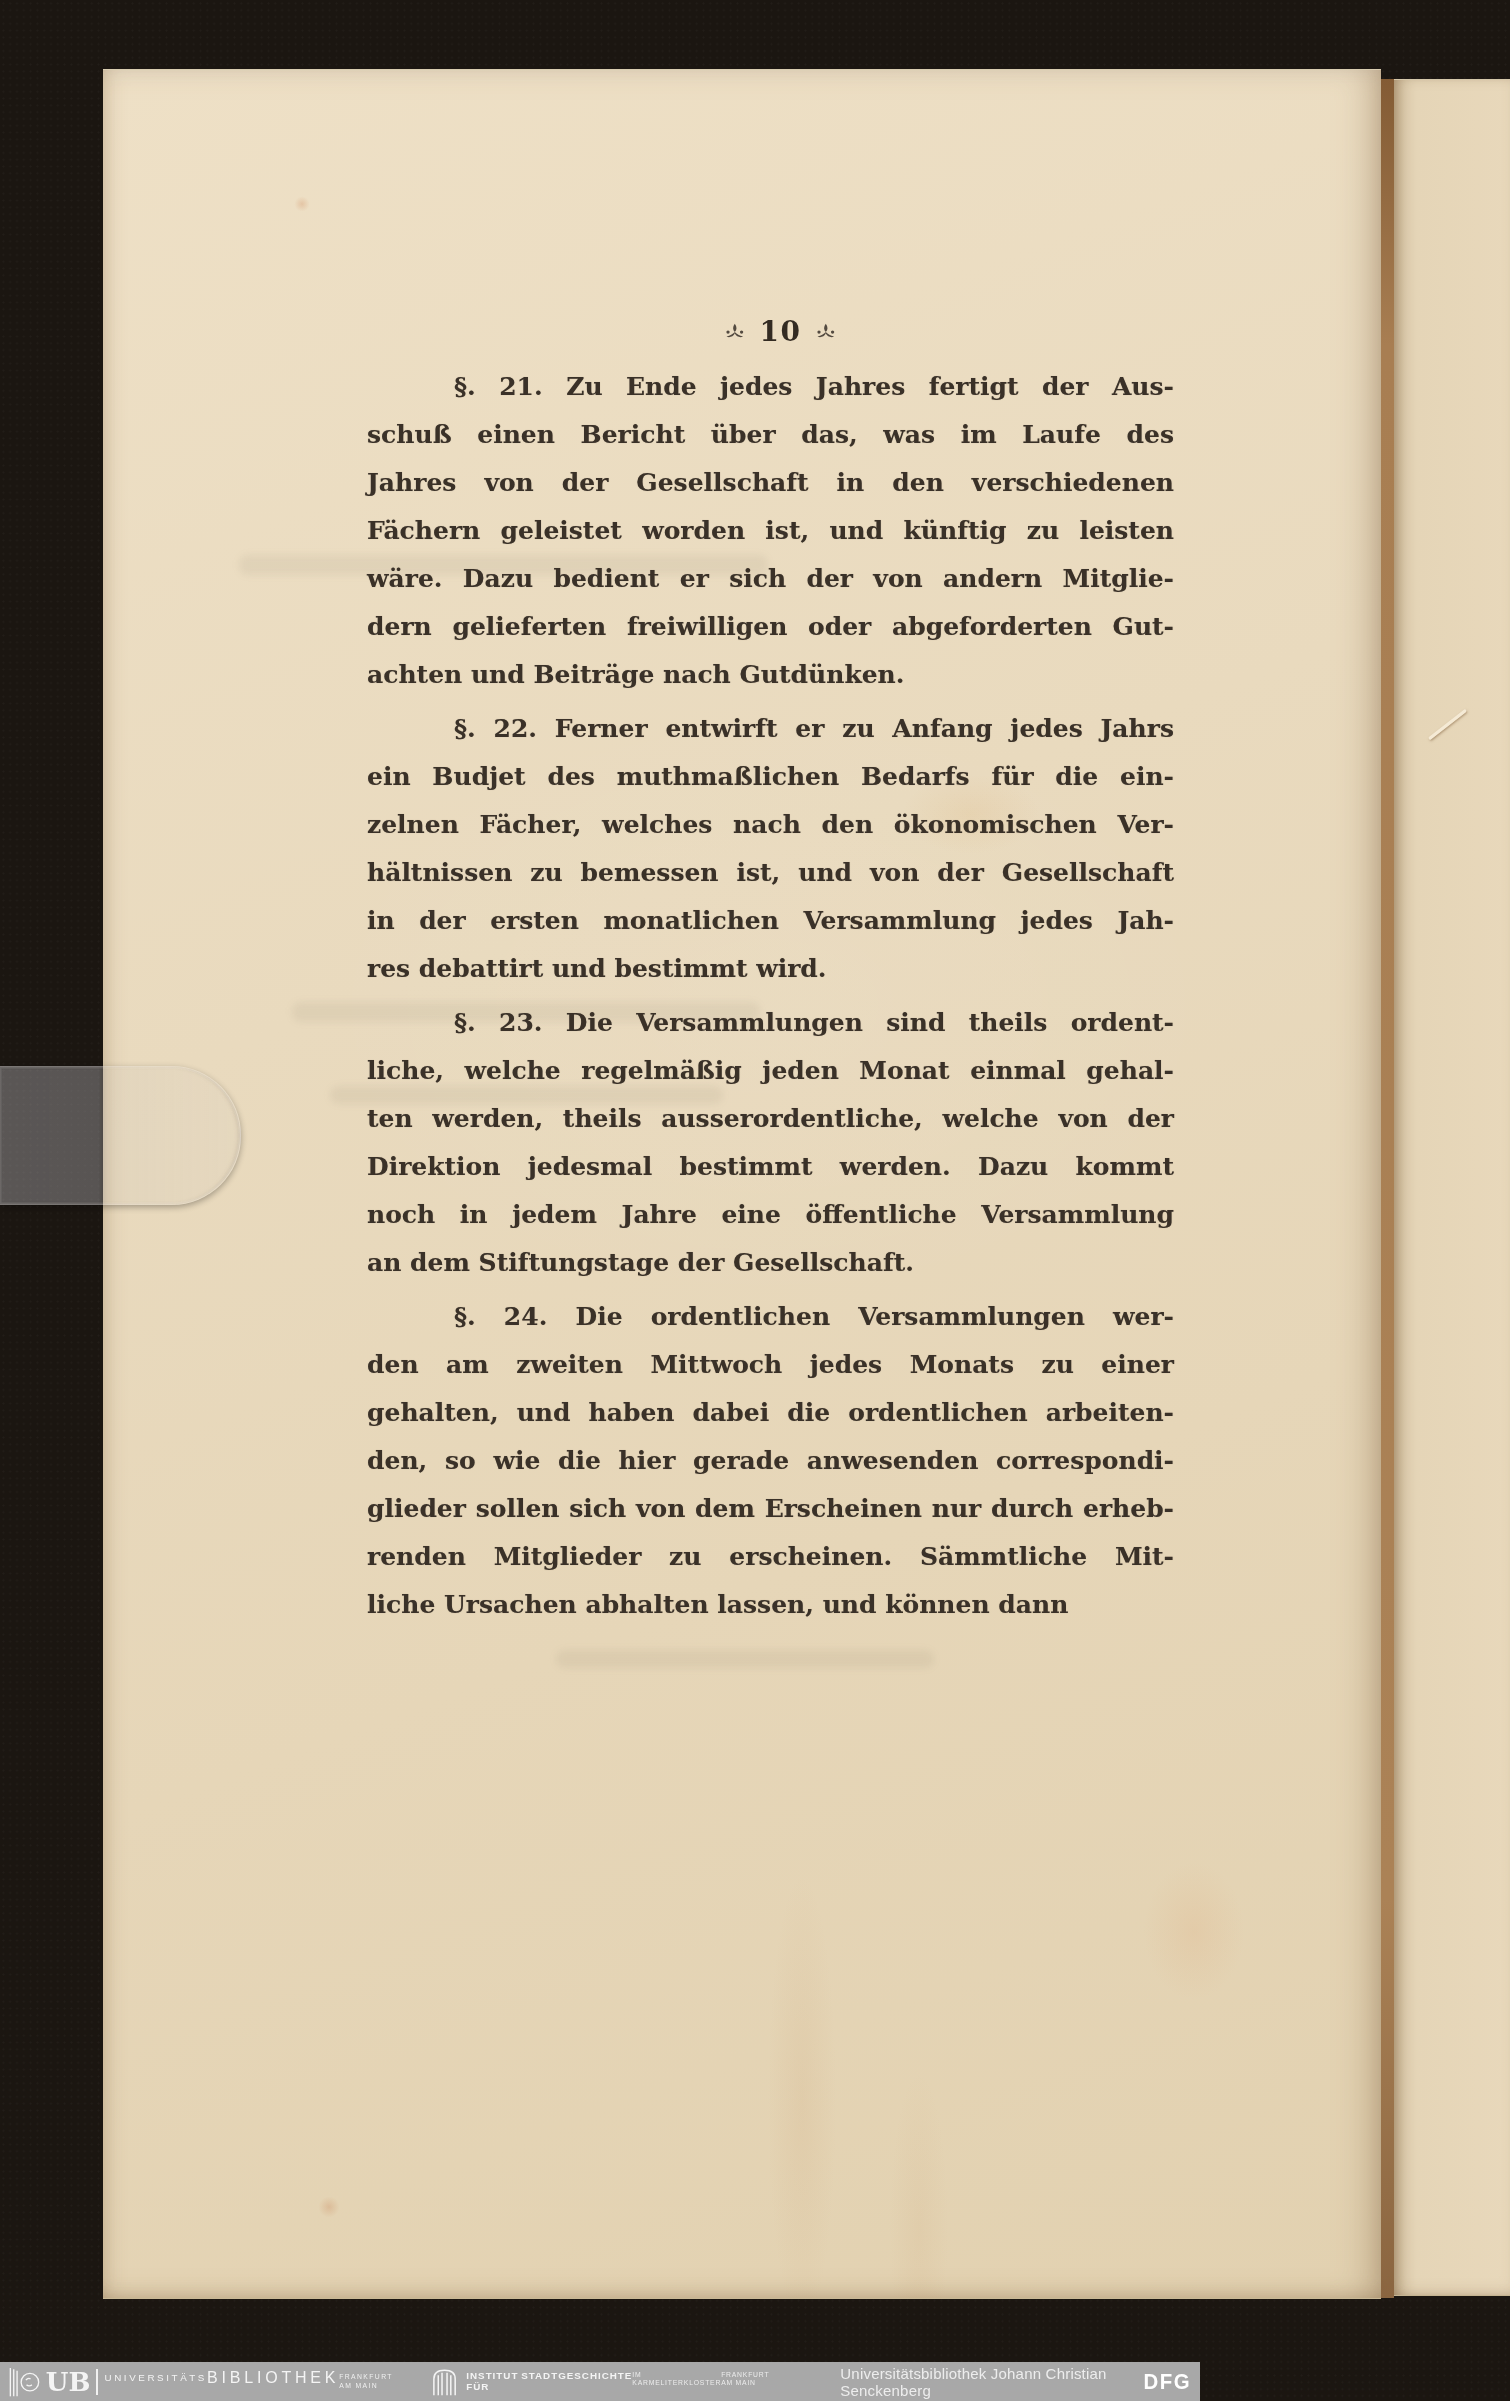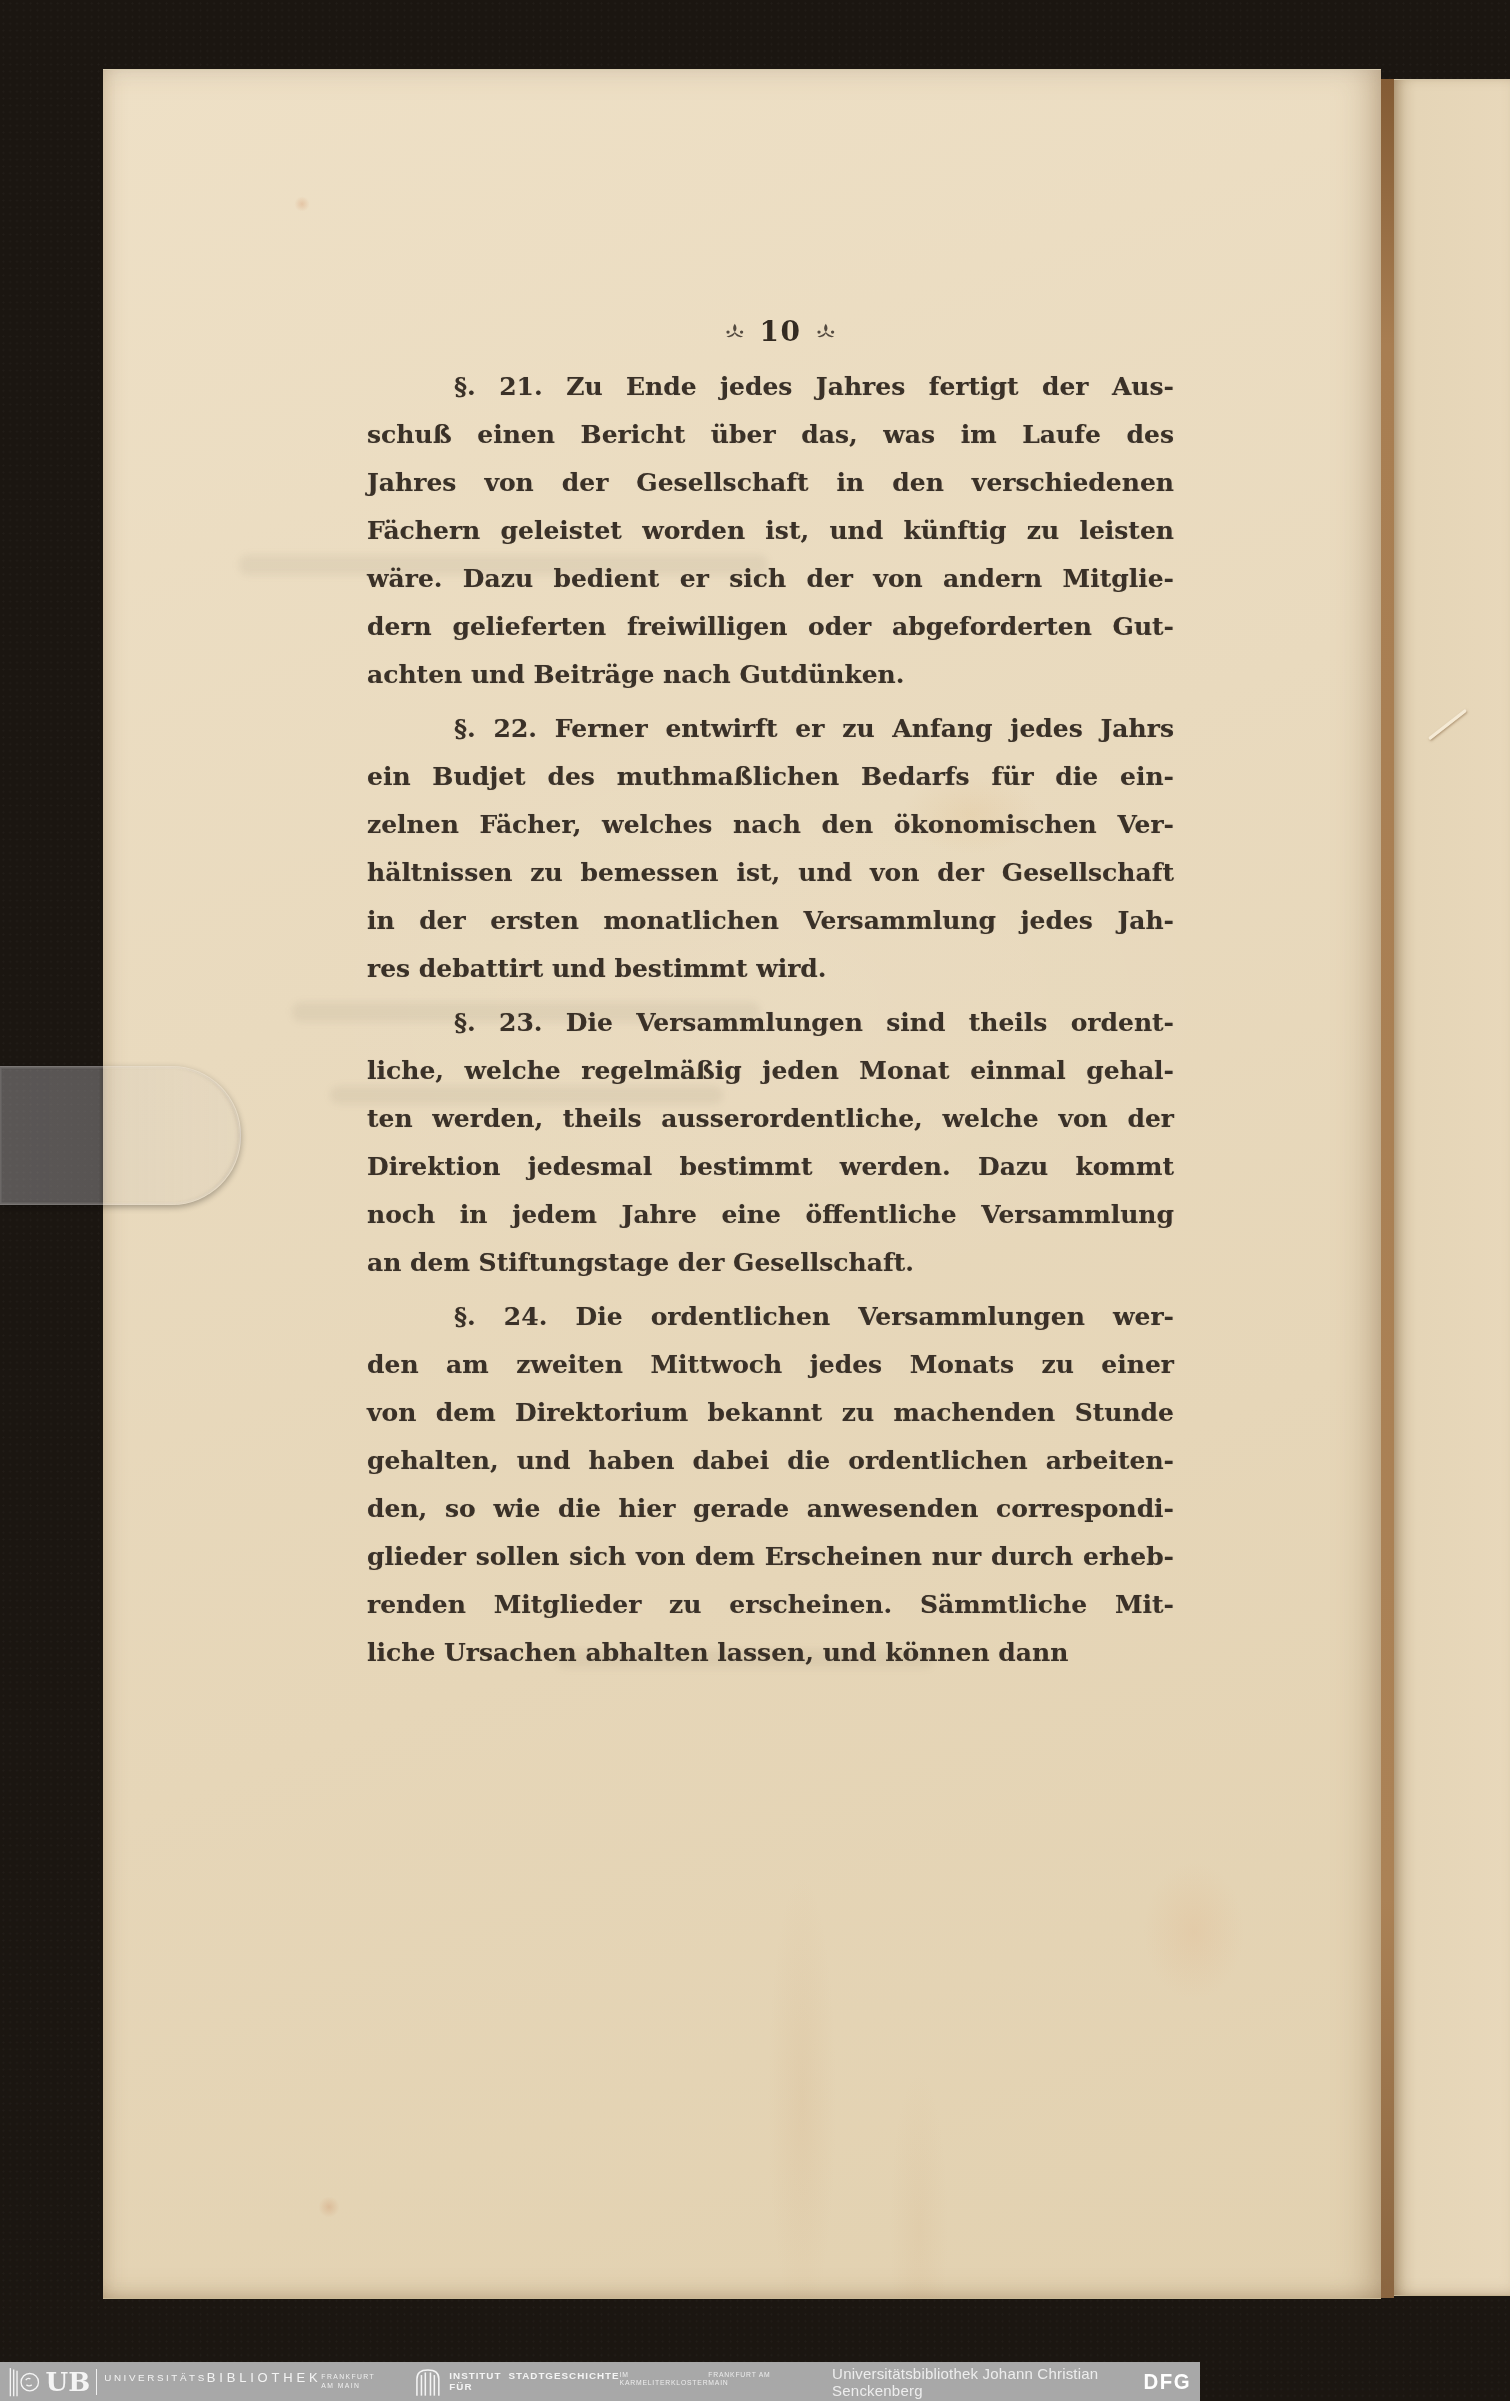--- a/index.html
+++ b/index.html
@@ -88,21 +88,21 @@
   .footer{
     position:absolute; left:0; top:2362px; width:1200px; height:39px;
     background:var(--footer); color:var(--logo);
     display:flex; align-items:center;
   }
   .ub-logo{display:flex; align-items:center; margin-left:9px;}
   .ub-abbr{font-family:"DejaVu Serif",serif; font-weight:bold; font-size:26px; line-height:1; margin:0 4.5px 0 3px; color:var(--logo);}
   .ub-divider{width:1.5px; height:26px; background:var(--logo); margin:0 6.8px 0 1.5px; opacity:.95;}
   .logo-text{display:flex; justify-content:center;}
   .ub-line1{font-size:9.8px; letter-spacing:2.6px; line-height:9.8px;}
-  .ub-line2{font-size:13px; letter-spacing:3.8px; line-height:9.8px;}
+  .ub-line2{font-size:16px; letter-spacing:3.8px; line-height:9.8px;}
   .ub-line3{font-size:6.8px; letter-spacing:1.4px; line-height:8.3px; opacity:.95;}
   .isg-logo{display:flex; align-items:center; gap:9px; margin-left:35px;justify-content:space-between;}
   .isg-line1,.isg-line2{font-size:9.8px; font-weight:bold; letter-spacing:1px; line-height:10.6px;}
   .isg-line3,.isg-line4{font-size:6.8px; letter-spacing:0.8px; line-height:7.6px; opacity:.9;}
   .library-name{margin-left:60px; font-size:15px; color:#ededed; letter-spacing:0.2px;}
   .dfg-logo{margin-left:auto; margin-right:9px; font-size:20.4px; font-weight:bold; letter-spacing:1.5px; transform:scaleY(1.08); color:#fff;}
 </style>
 </head>
 <body>
 
@@ -157,21 +157,20 @@
         <div class="line first">§. 23.  Die Versammlungen sind theils ordent-</div>
         <div class="line">liche, welche regelmäßig jeden Monat einmal gehal-</div>
         <div class="line">ten werden, theils ausserordentliche, welche von der</div>
         <div class="line">Direktion jedesmal bestimmt werden.  Dazu kommt</div>
         <div class="line">noch in jedem Jahre eine öffentliche Versammlung</div>
         <div class="line last">an dem Stiftungstage der Gesellschaft.</div>
       </div>
       <div class="para">
         <div class="line first">§. 24.  Die ordentlichen Versammlungen wer-</div>
         <div class="line">den am zweiten Mittwoch jedes Monats zu einer</div>
-        <div class="line">von dem Direktorium bekannt zu machenden Stunde</div>
         <div class="line">gehalten, und haben dabei die ordentlichen arbeiten-</div>
         <div class="line">den, so wie die hier gerade anwesenden correspondi-</div>
         <div class="line">glieder sollen sich von dem Erscheinen nur durch erheb-</div>
         <div class="line">renden Mitglieder zu erscheinen.  Sämmtliche Mit-</div>
         <div class="line last">liche Ursachen abhalten lassen, und können dann</div>
       </div>
     </div>
 </div>
 
 <div class="gutter"></div>

